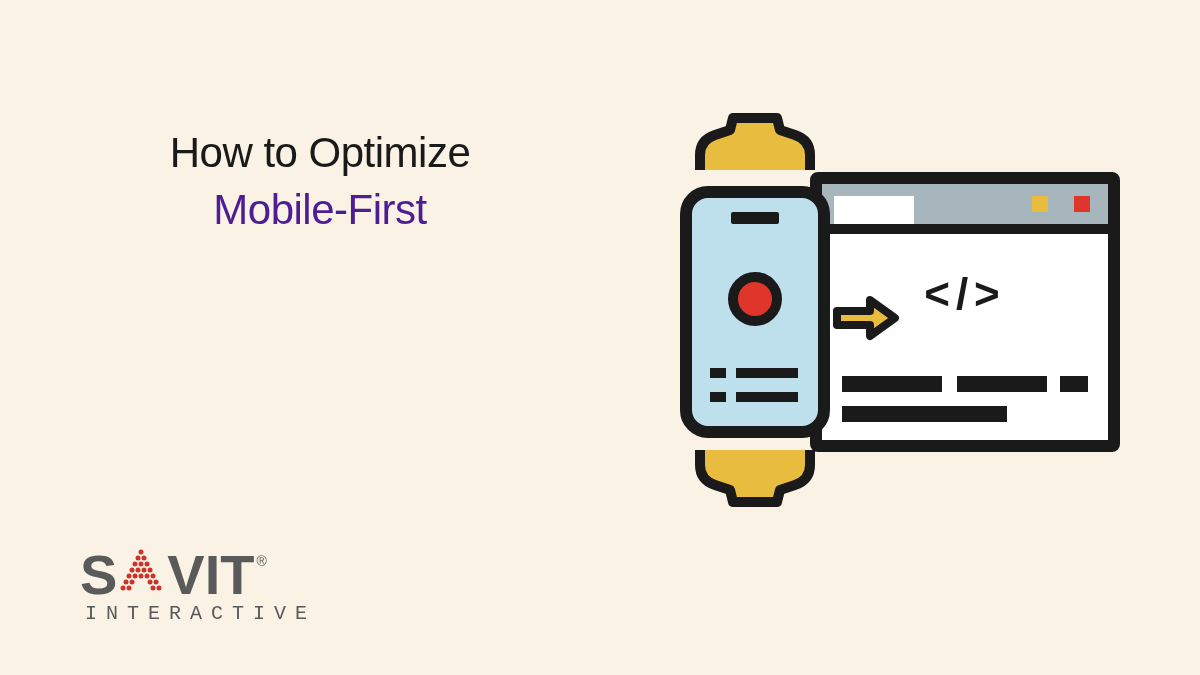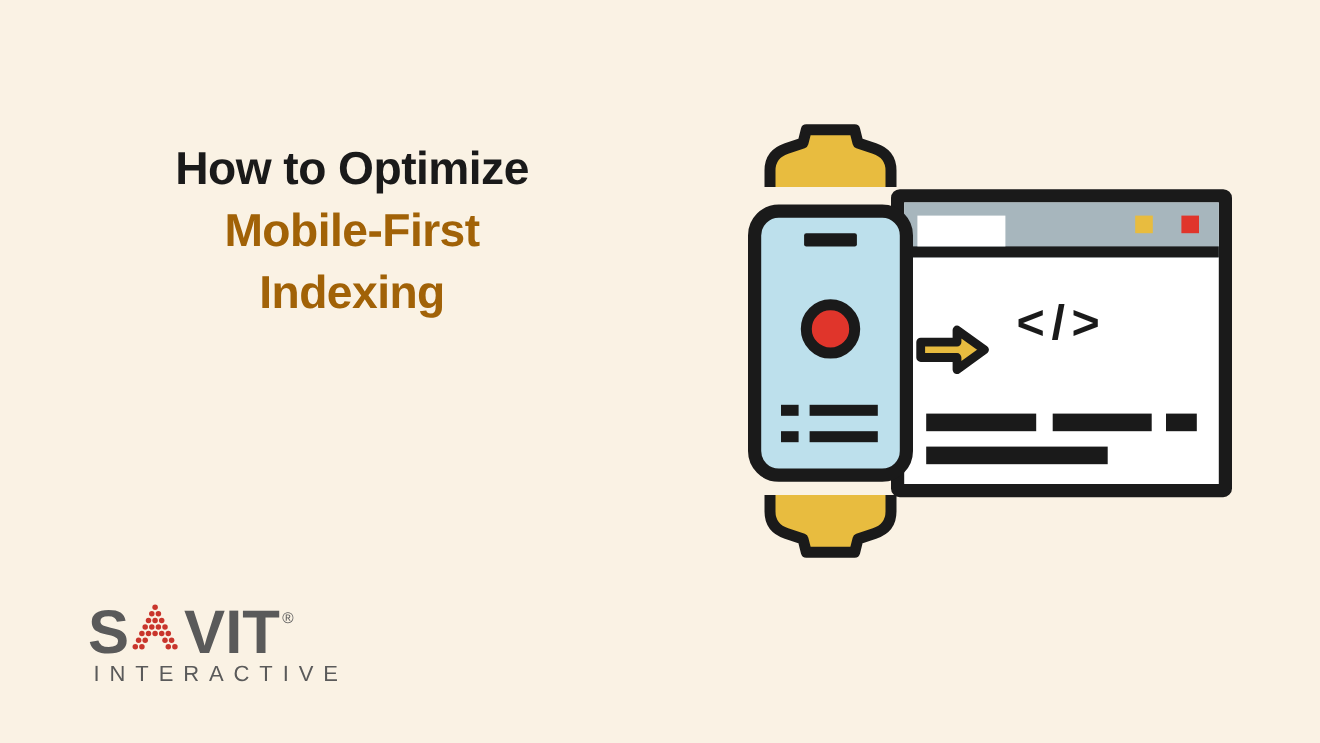--- a/index.html
+++ b/index.html
@@ -13,26 +13,26 @@
     }
     .heading {
       position: absolute;
       top: 125px;
       left: 100px;
       width: 440px;
       text-align: center;
     }
     .heading-line {
       font-size: 42px;
-      font-weight: 700;
+      font-weight: 400;
       line-height: 1.35;
       letter-spacing: -0.5px;
     }
     .heading-dark { color: #1a1a1a; }
-    .heading-accent { color: #a16207; }
+    .heading-accent { color: #4c1d95; }
     .logo {
       position: absolute;
       bottom: 50px;
       left: 80px;
       width: 260px;
     }
     .logo-main {
       display: flex;
       align-items: baseline;
       gap: 2px;
@@ -57,20 +57,21 @@
       top: -28px;
       left: 2px;
     }
     .logo-sub {
       font-size: 20px;
       font-weight: 400;
       color: #5a5a5a;
       letter-spacing: 9px;
       margin-top: -5px;
       margin-left: 5px;
+      font-family: Liberation Mono, monospace;
     }
     .illustration {
       position: absolute;
       top: 100px;
       right: 80px;
       width: 520px;
       height: 420px;
     }
     .browser {
       position: absolute;
@@ -168,21 +169,20 @@
       width: 70px;
       height: 46px;
     }
   </style>
 </head>
 <body>
 
 <div class="heading">
   <div class="heading-line heading-dark">How to Optimize</div>
   <div class="heading-line heading-accent">Mobile-First</div>
-  <div class="heading-line heading-accent">Indexing</div>
 </div>
 
 <div class="logo">
   <div class="logo-main">
     <span class="logo-letter">S</span>
     <span class="logo-a">
       <svg viewBox="0 0 44 48" width="44" height="48">
         <g fill="#c9352c">
           <circle cx="22" cy="6" r="2.5"></circle>
           <circle cx="19" cy="12" r="2.5"></circle>

